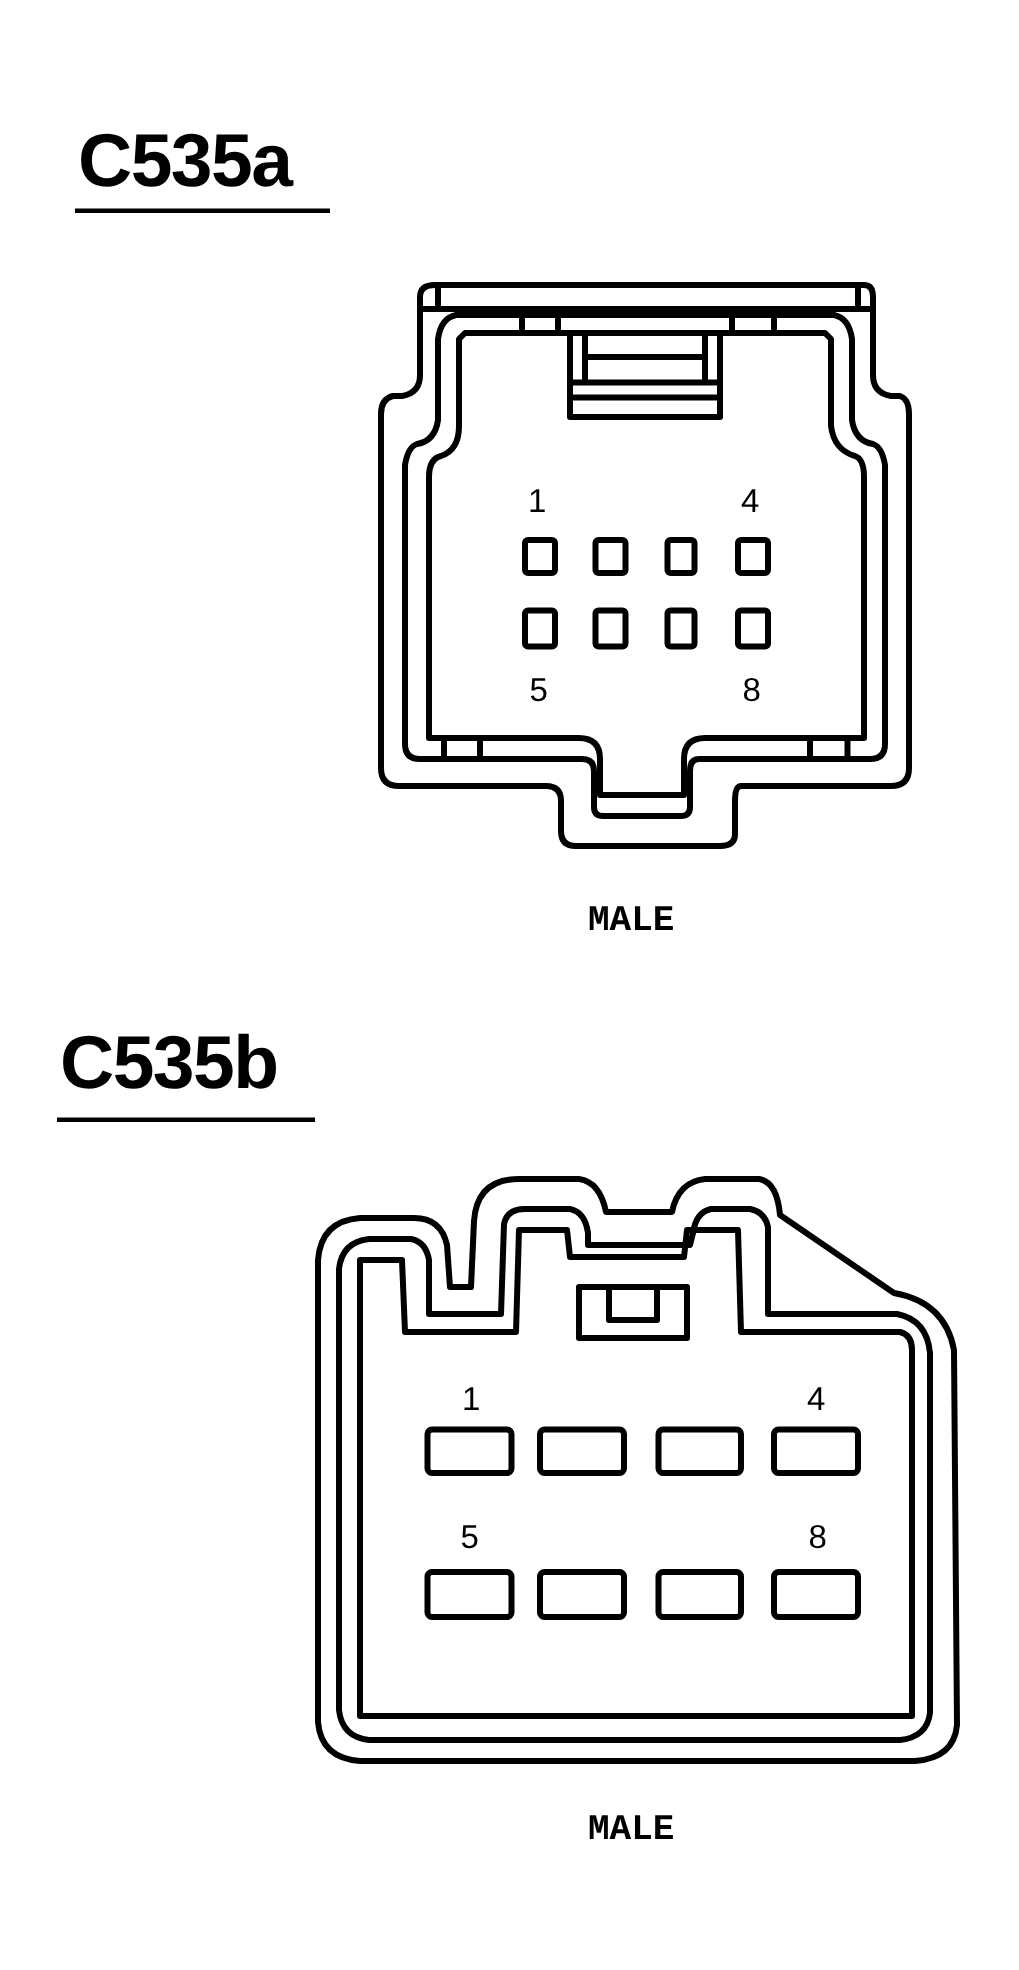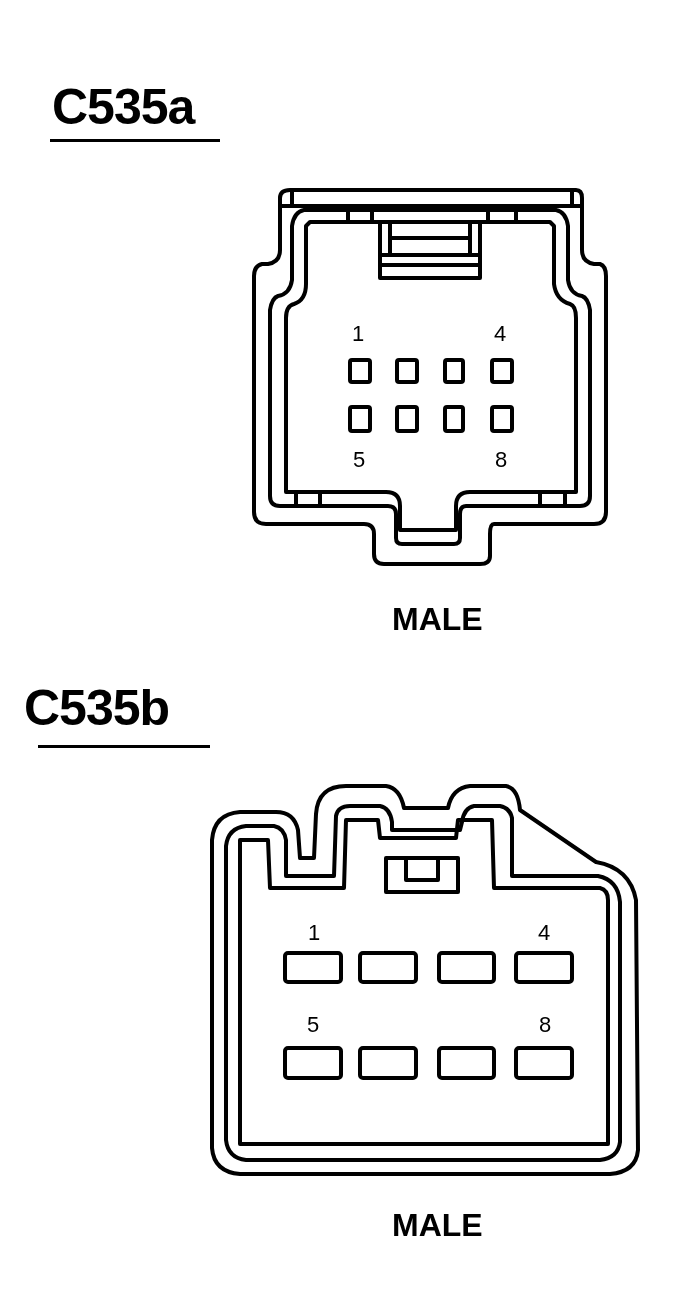--- a/index.html
+++ b/index.html
@@ -1,20 +1,20 @@
 <!DOCTYPE html>
 <html><head>
 <meta charset="utf-8">
 <style>
   html, body { margin: 0; padding: 0; background: #ffffff; }
   body { width: 679px; height: 1313px; position: relative; overflow: hidden;
          font-family: "Liberation Sans", sans-serif; color: #000; }
   .title { position: absolute; font-weight: bold; font-size: 50px; letter-spacing: -1px; line-height: 1; }
   .rule { position: absolute; height: 3px; background: #000; }
-  .gender { position: absolute; font-weight: bold; font-size: 32px; line-height: 1; }
+  .gender { position: absolute; font-weight: bold; font-size: 24px; line-height: 1; font-family: Liberation Mono, monospace; }
   svg { position: absolute; left: 0; top: 0; }
   .pin-label { font-family: "Liberation Sans", sans-serif; font-size: 22px; }
 </style>
 </head>
 <body>
 
 <div class="title" style="left:52px; top:82px;text-align:center;">C535a</div>
 <div class="rule" style="left:50px; top:139px; width:170px;"></div>
 
 <svg width="679" height="1313" viewBox="0 0 679 1313">
@@ -85,16 +85,16 @@
     <rect x="516" y="1048" width="56" height="30" rx="3"></rect>
   </g>
   <text class="pin-label" x="308" y="940">1</text>
   <text class="pin-label" x="538" y="940">4</text>
   <text class="pin-label" x="307" y="1032">5</text>
   <text class="pin-label" x="539" y="1032">8</text>
 </svg>
 
 <div class="gender" style="left:392px; top:603px;">MALE</div>
 
-<div class="title" style="left:24px; top:683px;">C535b</div>
+<div class="title" style="left:40px; top:683px;">C535b</div>
 <div class="rule" style="left:38px; top:745px; width:172px;"></div>
 
 <div class="gender" style="left:392px; top:1209px;">MALE</div>
 
 </body></html>

